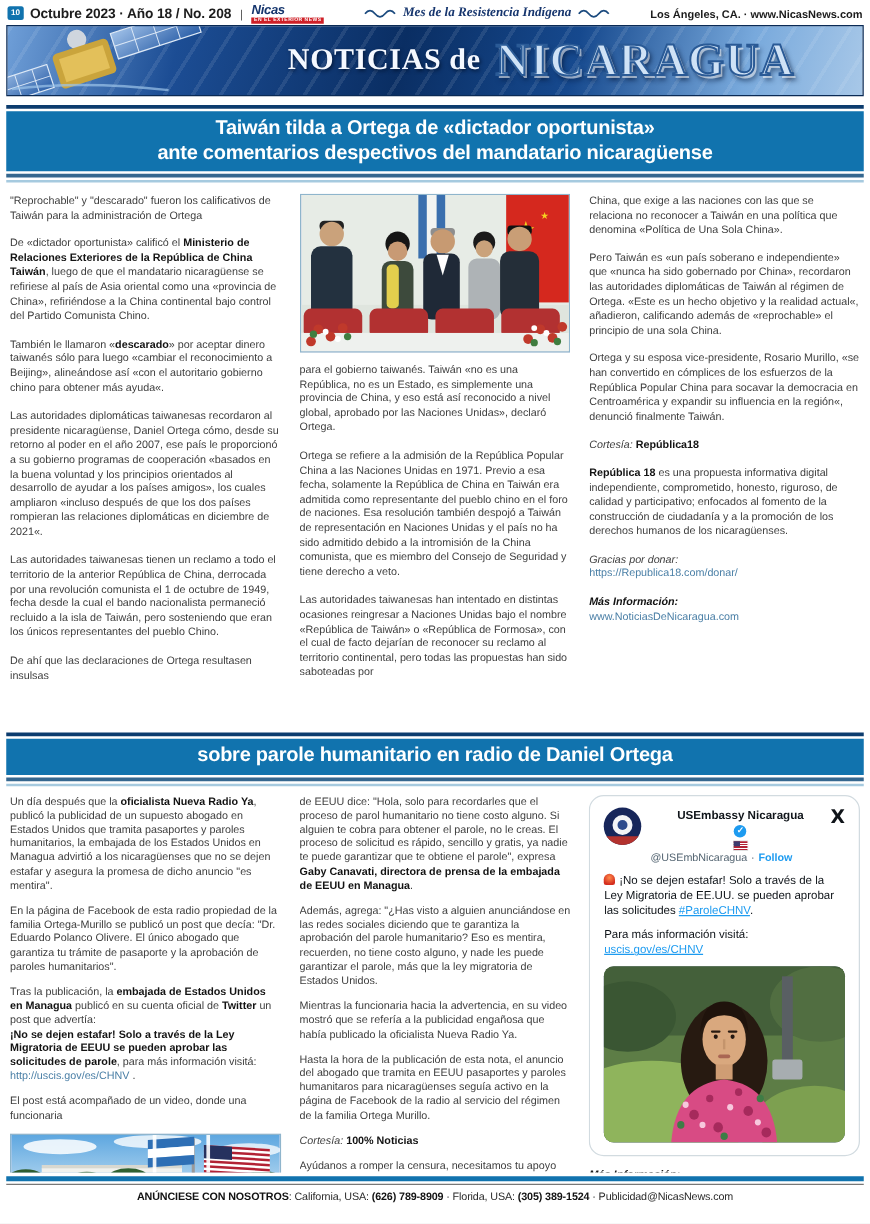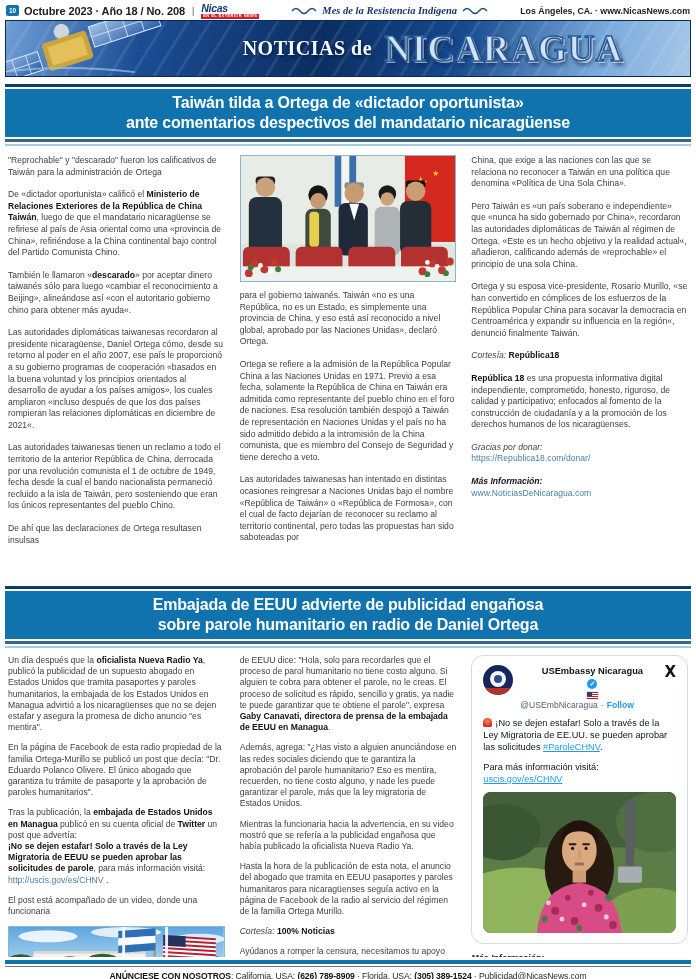--- a/index.html
+++ b/index.html
@@ -18,21 +18,21 @@
   .tb-center { display:flex; align-items:center; gap:5px; font-family:"Liberation Serif", serif; font-style:italic; font-weight:bold; font-size:10.5px; color:#17366e; }
   .tb-right { font-size:8.8px; font-weight:bold; color:#1c1c1c; }
 
   
   .masthead { position:relative; height:57px; margin:0 5px; border:1px solid #0a2a55; overflow:hidden;
     background:linear-gradient(103deg,#6f9fd8 0%,#1c4d94 20%,#0a2e63 46%,#16498e 66%,#78a9dc 86%,#a8c8e8 100%); }
   .masthead::before { content:""; position:absolute; inset:0;
     background:repeating-linear-gradient(-58deg, transparent 0 16px, rgba(255,255,255,0.09) 16px 19px); }
   .satellite { position:absolute; left:0; top:0; height:100%; width:195px; }
   .mast-title { position:absolute; left:178px; right:8px; top:0; bottom:0; display:flex; align-items:center; justify-content:center; gap:12px; }
-  .mast-prefix { font-family:"Liberation Serif", serif; font-weight:bold; font-size:20px; color:#f4f8ff; text-shadow:1px 2px 3px rgba(0,20,50,0.85); letter-spacing:0.5px; white-space:nowrap; }
+  .mast-prefix { font-family:"Liberation Serif", serif; font-weight:bold; font-size:24px; color:#f4f8ff; text-shadow:1px 2px 3px rgba(0,20,50,0.85); letter-spacing:0.5px; white-space:nowrap; }
   .mast-main { font-family:"Liberation Serif", serif; font-weight:bold; font-size:37px; letter-spacing:1px; color:#cfe2f6;
     -webkit-text-stroke:1.6px #2a5a96; text-shadow:2px 2px 0 rgba(255,255,255,0.55), 3px 4px 4px rgba(5,25,60,0.7); white-space:nowrap; }
 
   
   .hgroup { margin:7px 5px 0; }
   .navy-rule { height:3px; background:#0c3c6e; margin-bottom:2px; }
   .bar { background:#1173ae; color:#fff; text-align:center; padding:4px 10px 5px; }
   .bar-line { font-size:16px; font-weight:bold; line-height:19.5px; letter-spacing:-0.2px; }
   .rule-a { height:3px; background:#35678f; margin-top:2px; }
   .rule-b { height:2px; background:#a6cadf; margin-top:2px; }
@@ -229,21 +229,20 @@
           <p class="para"><i>Gracias por donar:</i><br><span class="link">https://Republica18.com/donar/</span></p>
           <p class="para"><i><b>Más Información:</b></i><br><span class="link">www.NoticiasDeNicaragua.com</span></p>
         </div>
     </div>
   </section>
 
   <section>
     <div class="hgroup">
       <div class="navy-rule"></div>
       <div class="bar">
-        <div class="bar-line">Embajada de EEUU advierte de publicidad engañosa</div>
         <div class="bar-line">sobre parole humanitario en radio de Daniel Ortega</div>
       </div>
       <div class="rule-a"></div>
       <div class="rule-b"></div>
     </div>
     <div class="cols cols-a2">
       <div class="col">
         <div>
             <p class="para">Un día después que la <b>oficialista Nueva Radio Ya</b>, publicó la publicidad de un supuesto abogado en Estados Unidos que tramita pasaportes y paroles humanitarios, la embajada de los Estados Unidos en Managua advirtió a los nicaragüenses que no se dejen estafar y asegura la promesa de dicho anuncio "es mentira".</p>
             <p class="para">En la página de Facebook de esta radio propiedad de la familia Ortega-Murillo se publicó un post que decía: "Dr. Eduardo Polanco Olivere. El único abogado que garantiza tu trámite de pasaporte y la aprobación de paroles humanitarios".</p>

